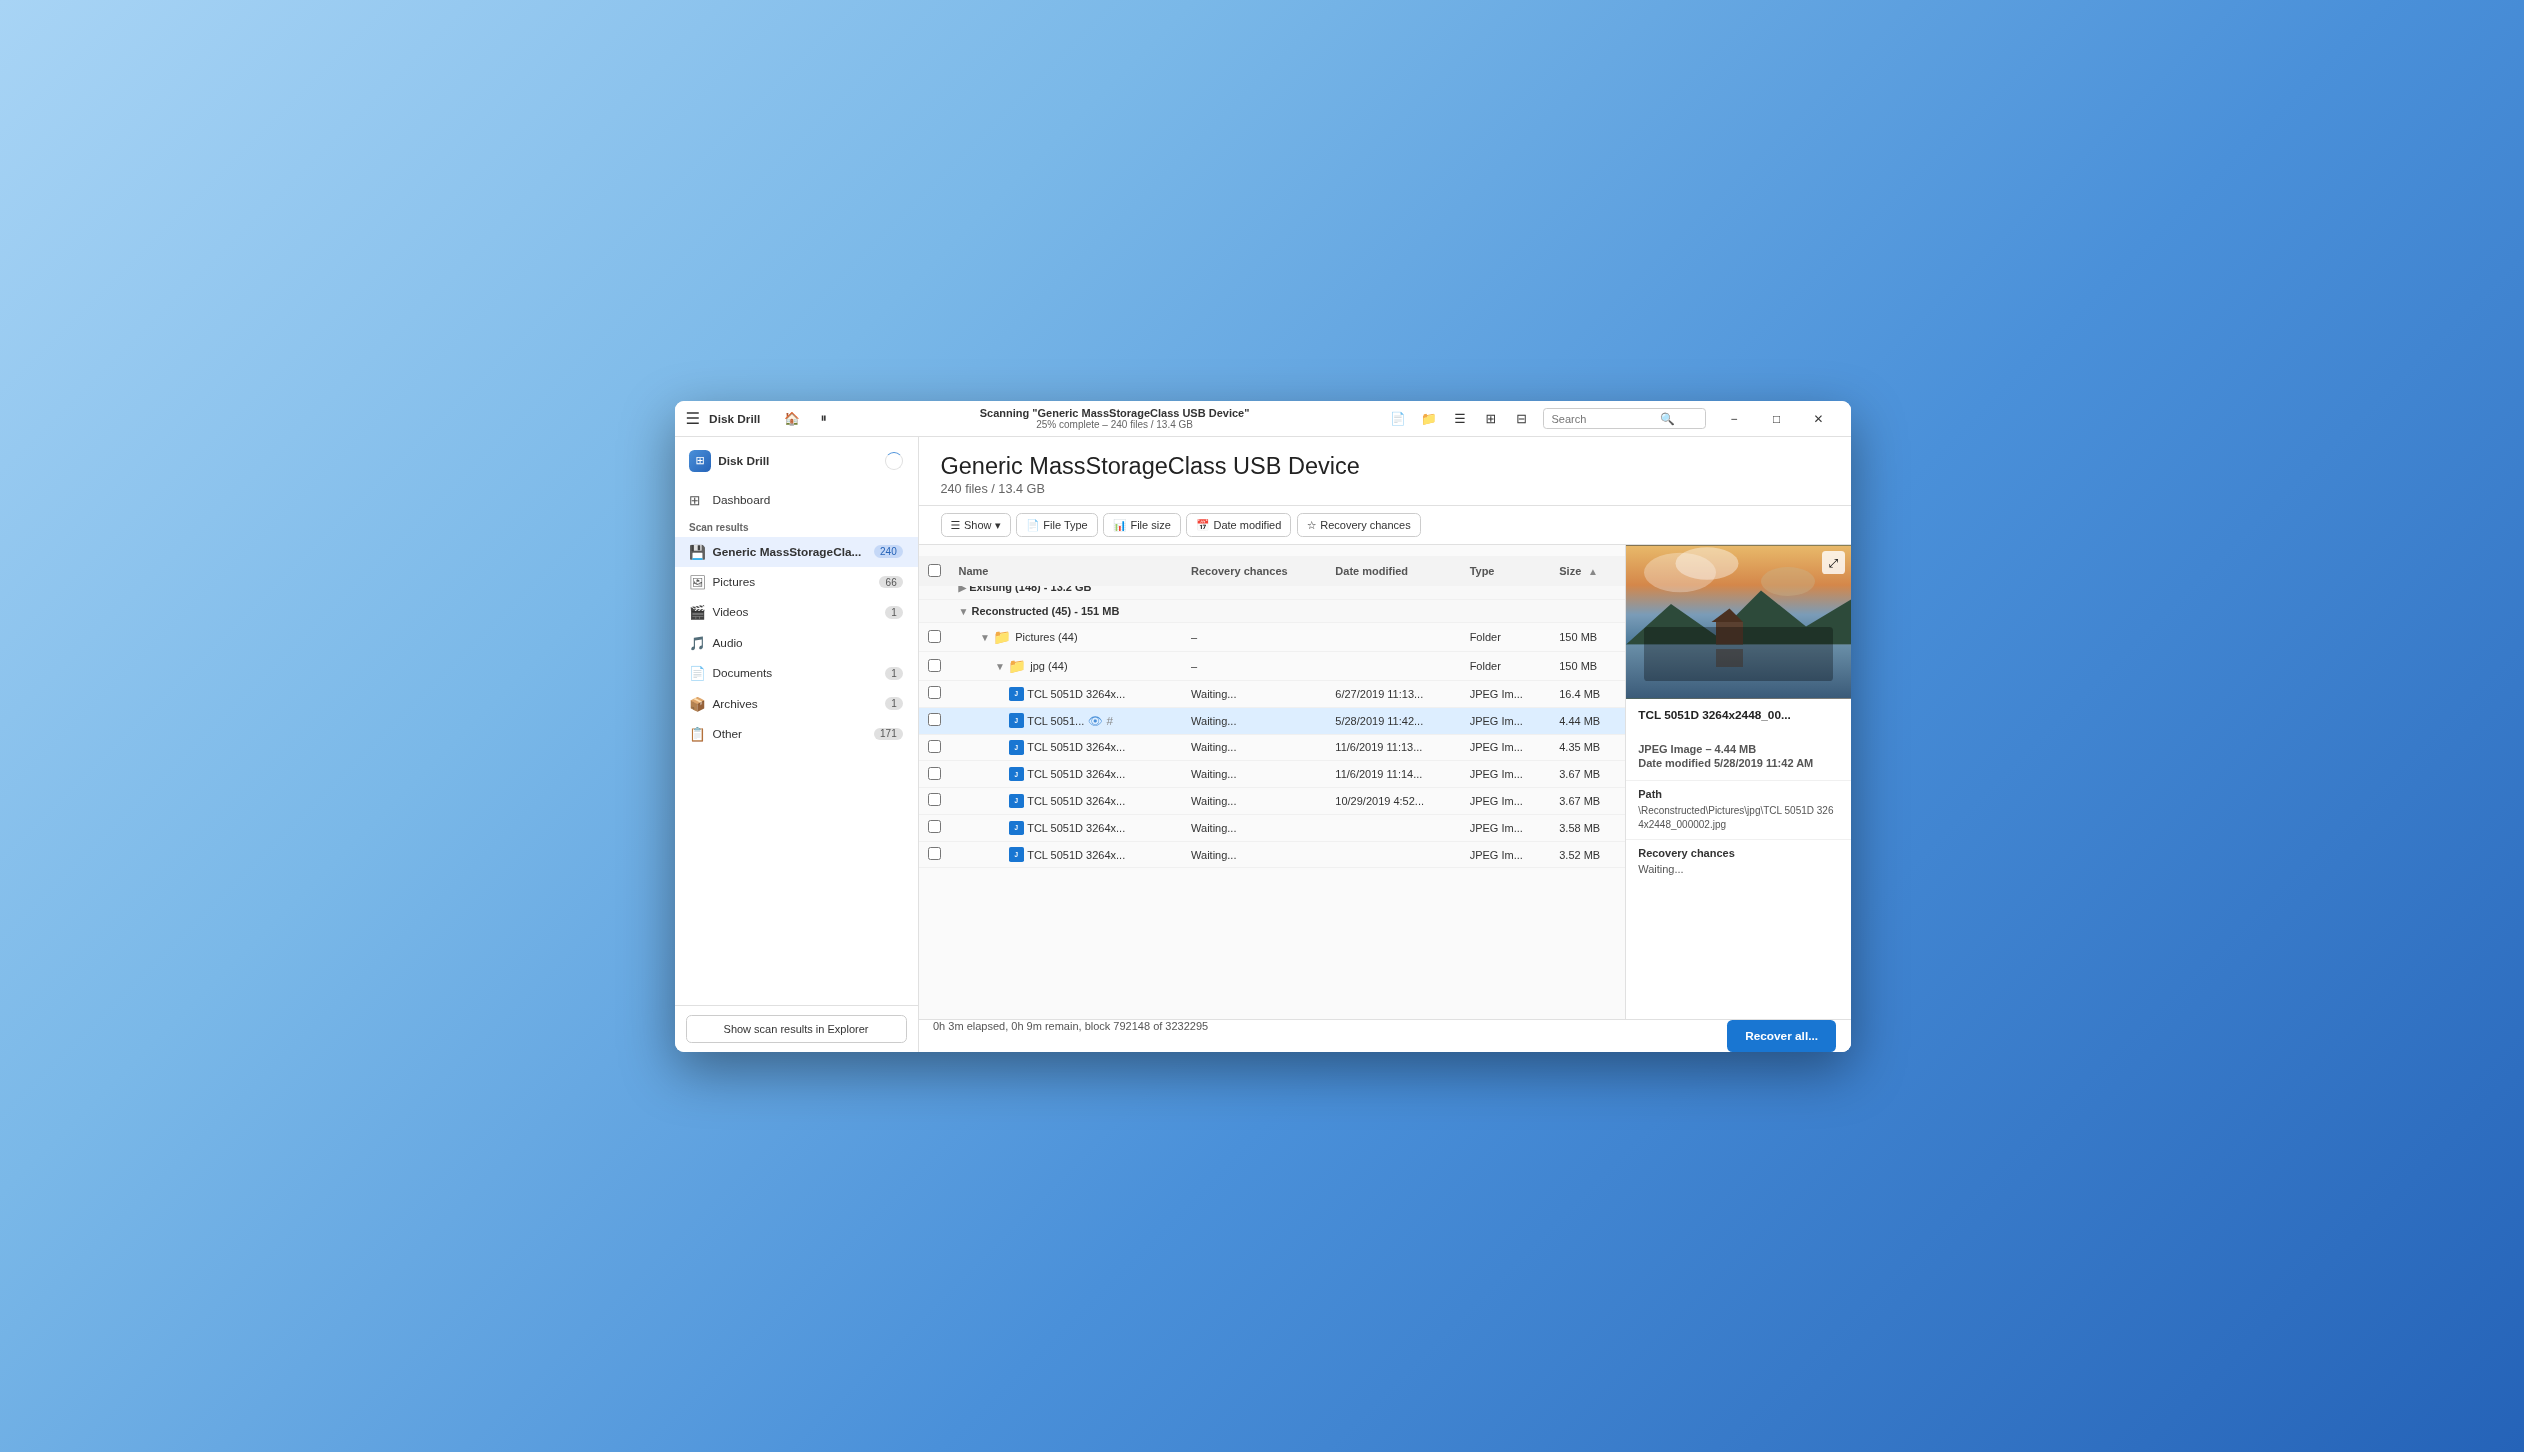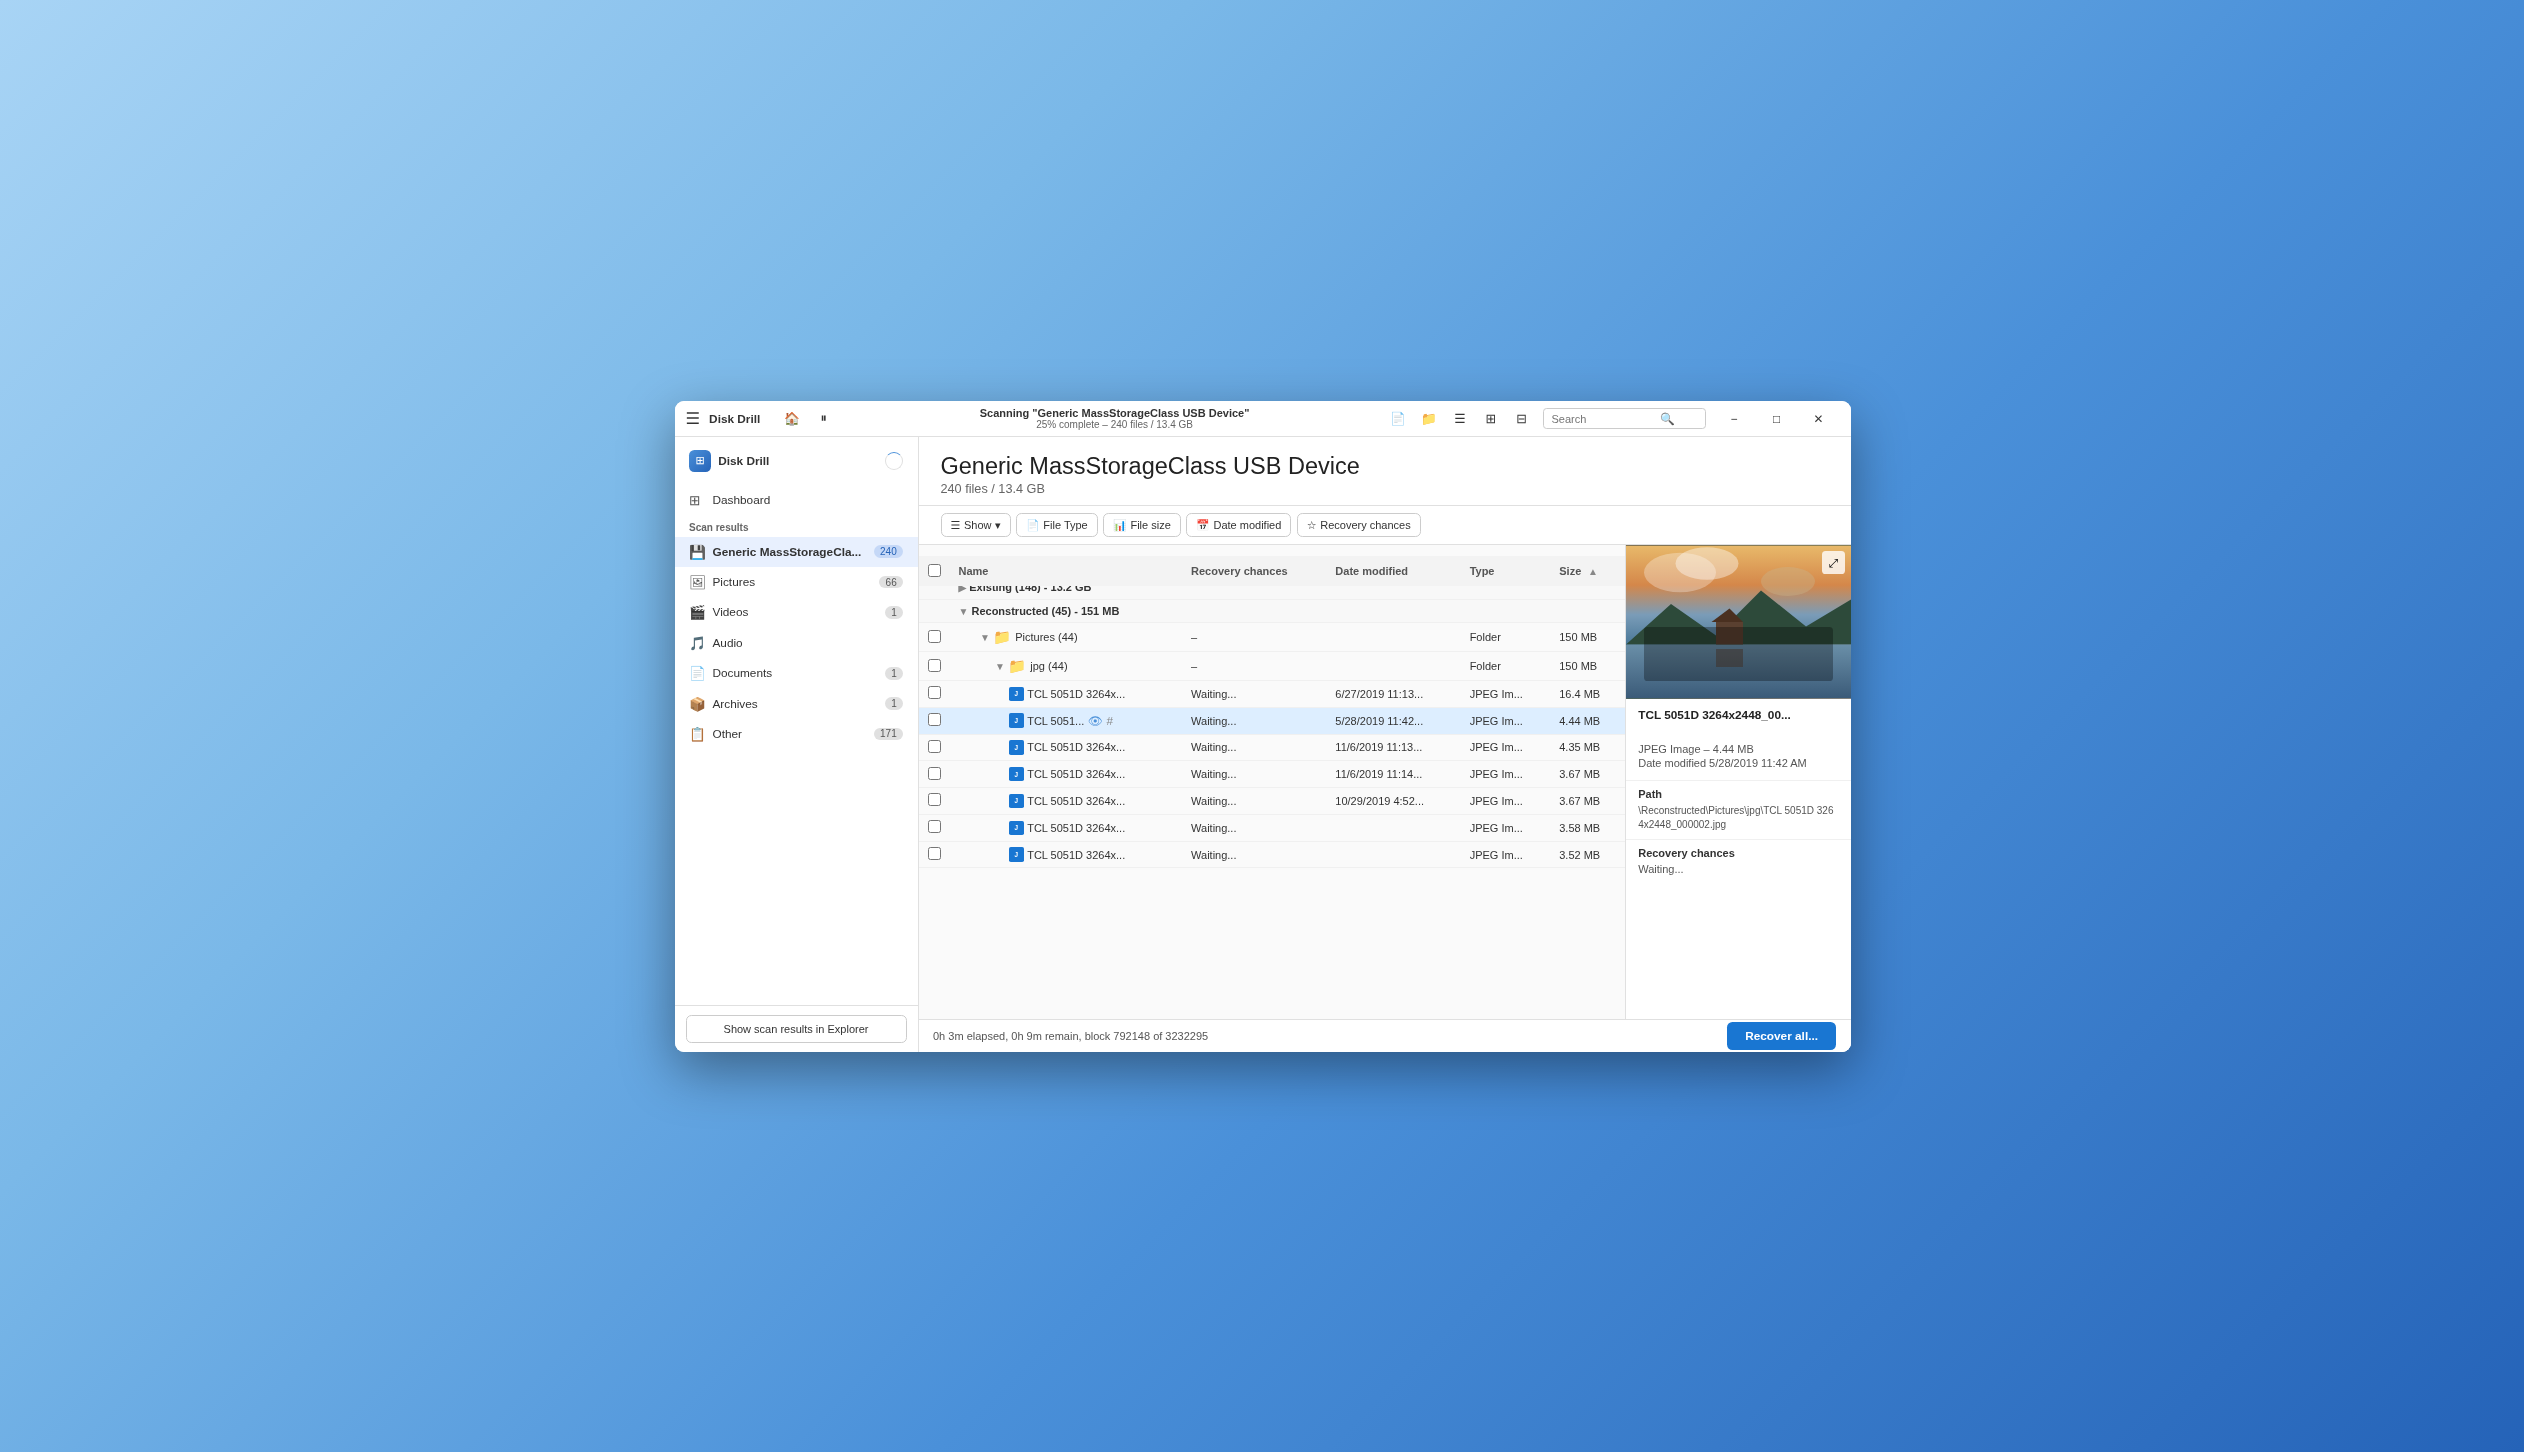--- a/index.html
+++ b/index.html
@@ -343,20 +343,21 @@
       font-size: 11.8px;
       font-weight: 600;
       color: #222;
       word-break: break-all;
       margin-bottom: 21px;
     }
     .preview-meta {
       font-size: 11px;
       color: #555;
       margin-bottom: 1.8px;
+      font-weight: bold;
     }
     .preview-section {
       padding: 7.2px 12.7px;
       border-top: 0.9px solid #f0f0f0;
     }
     .preview-section-title {
       font-size: 11px;
       font-weight: 700;
       color: #333;
       margin-bottom: 3.6px;
@@ -370,21 +371,20 @@
       color: #555;
       word-break: break-all;
       line-height: 1.4;
     }
     
     .status-bar {
       height: 33px;
       background: #fff;
       border-top: 0.9px solid #e0e0e0;
       display: flex;
-      align-items: center;
       justify-content: space-between;
       padding: 0 14.5px;
       flex-shrink: 0;
     }
     .status-text {
       font-size: 11px;
       color: #555;
     }
     .recover-btn {
       padding: 7.2px 18px;

